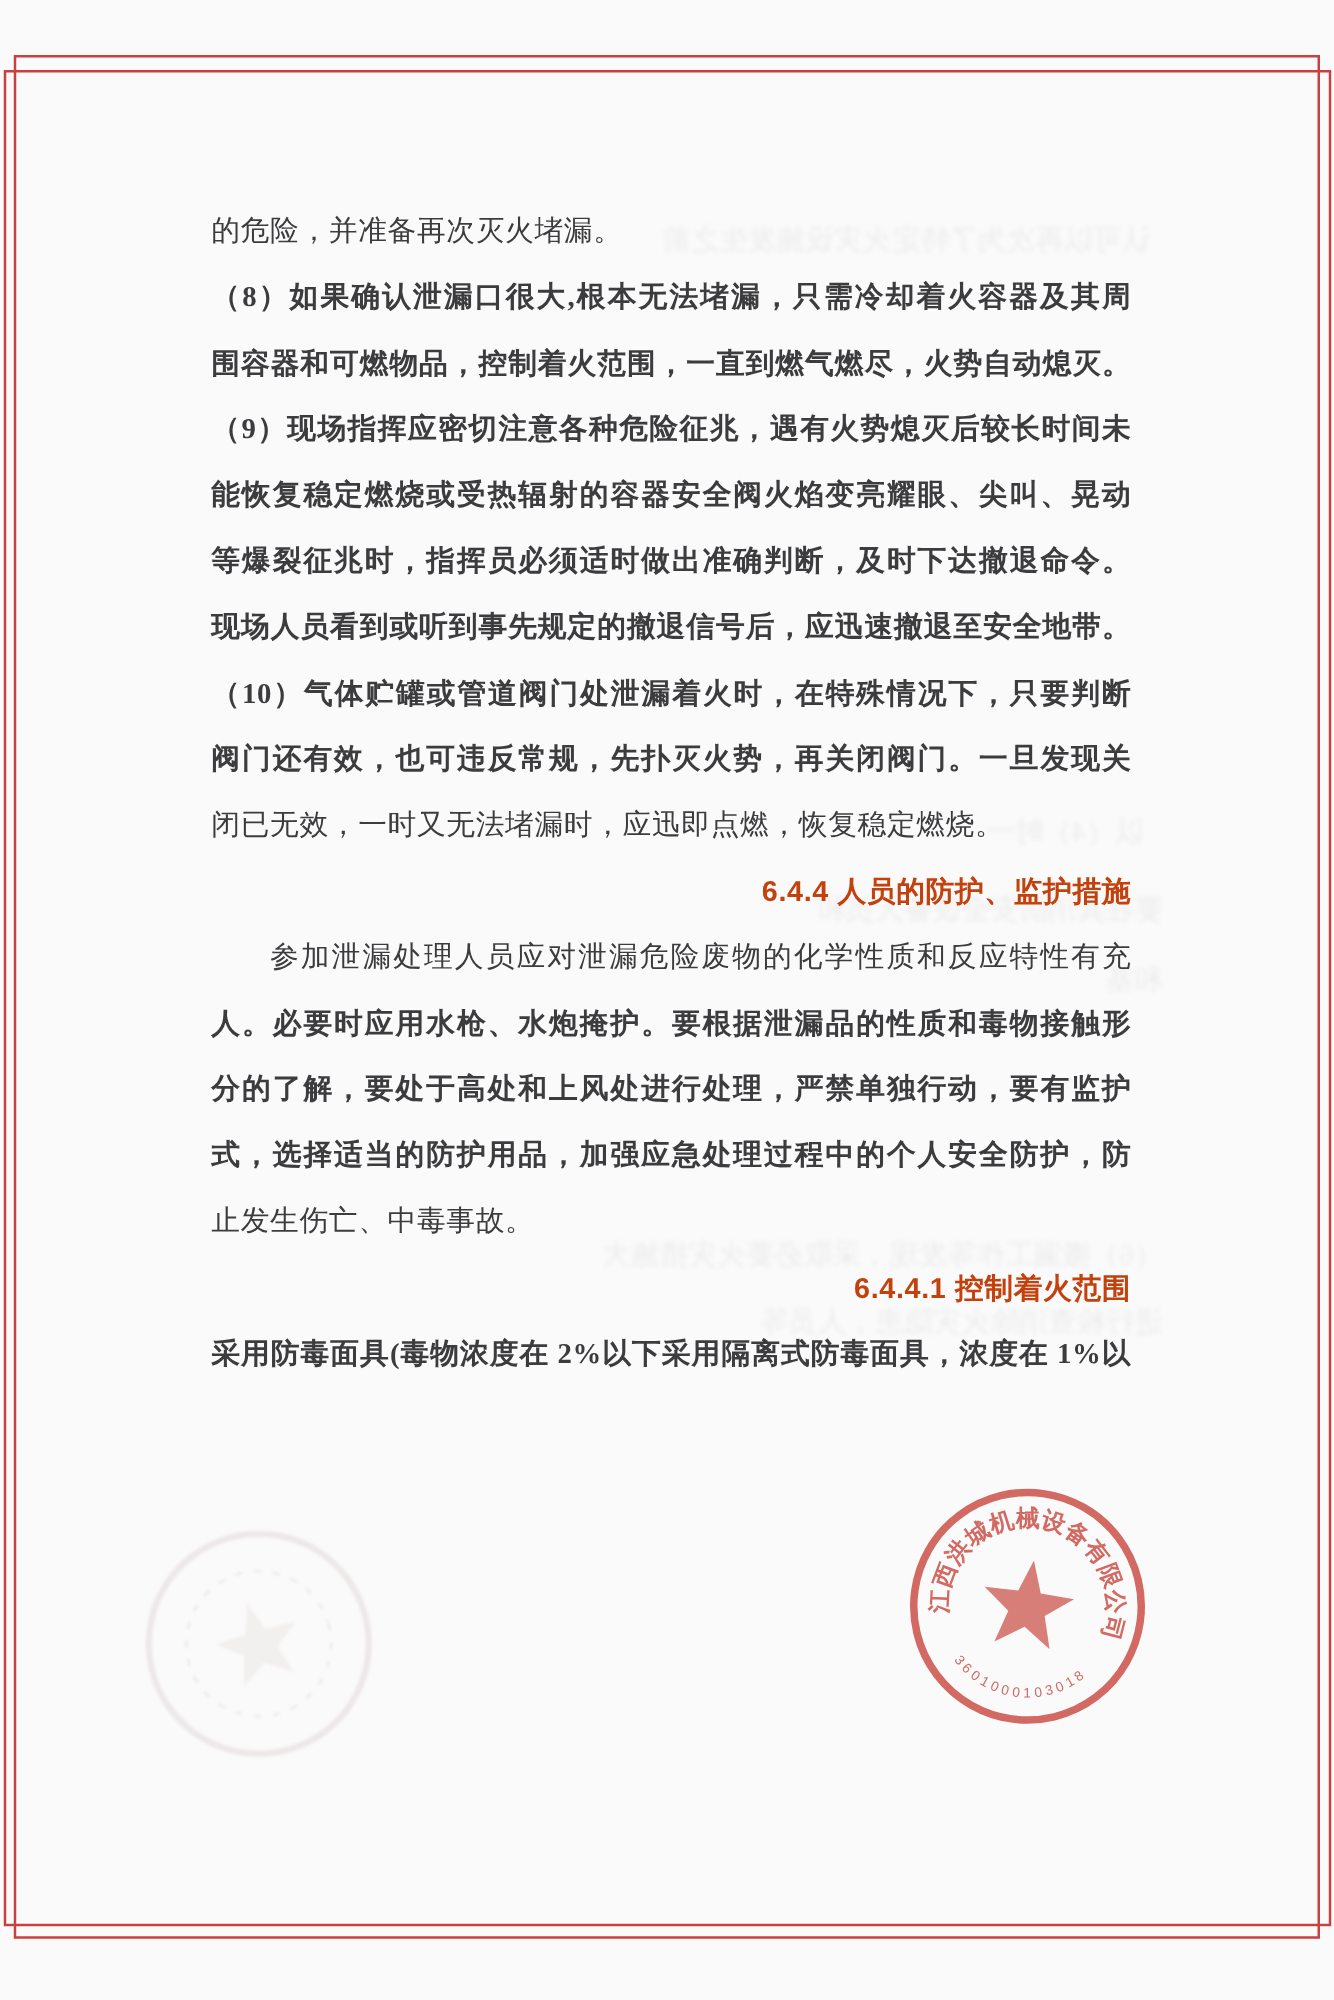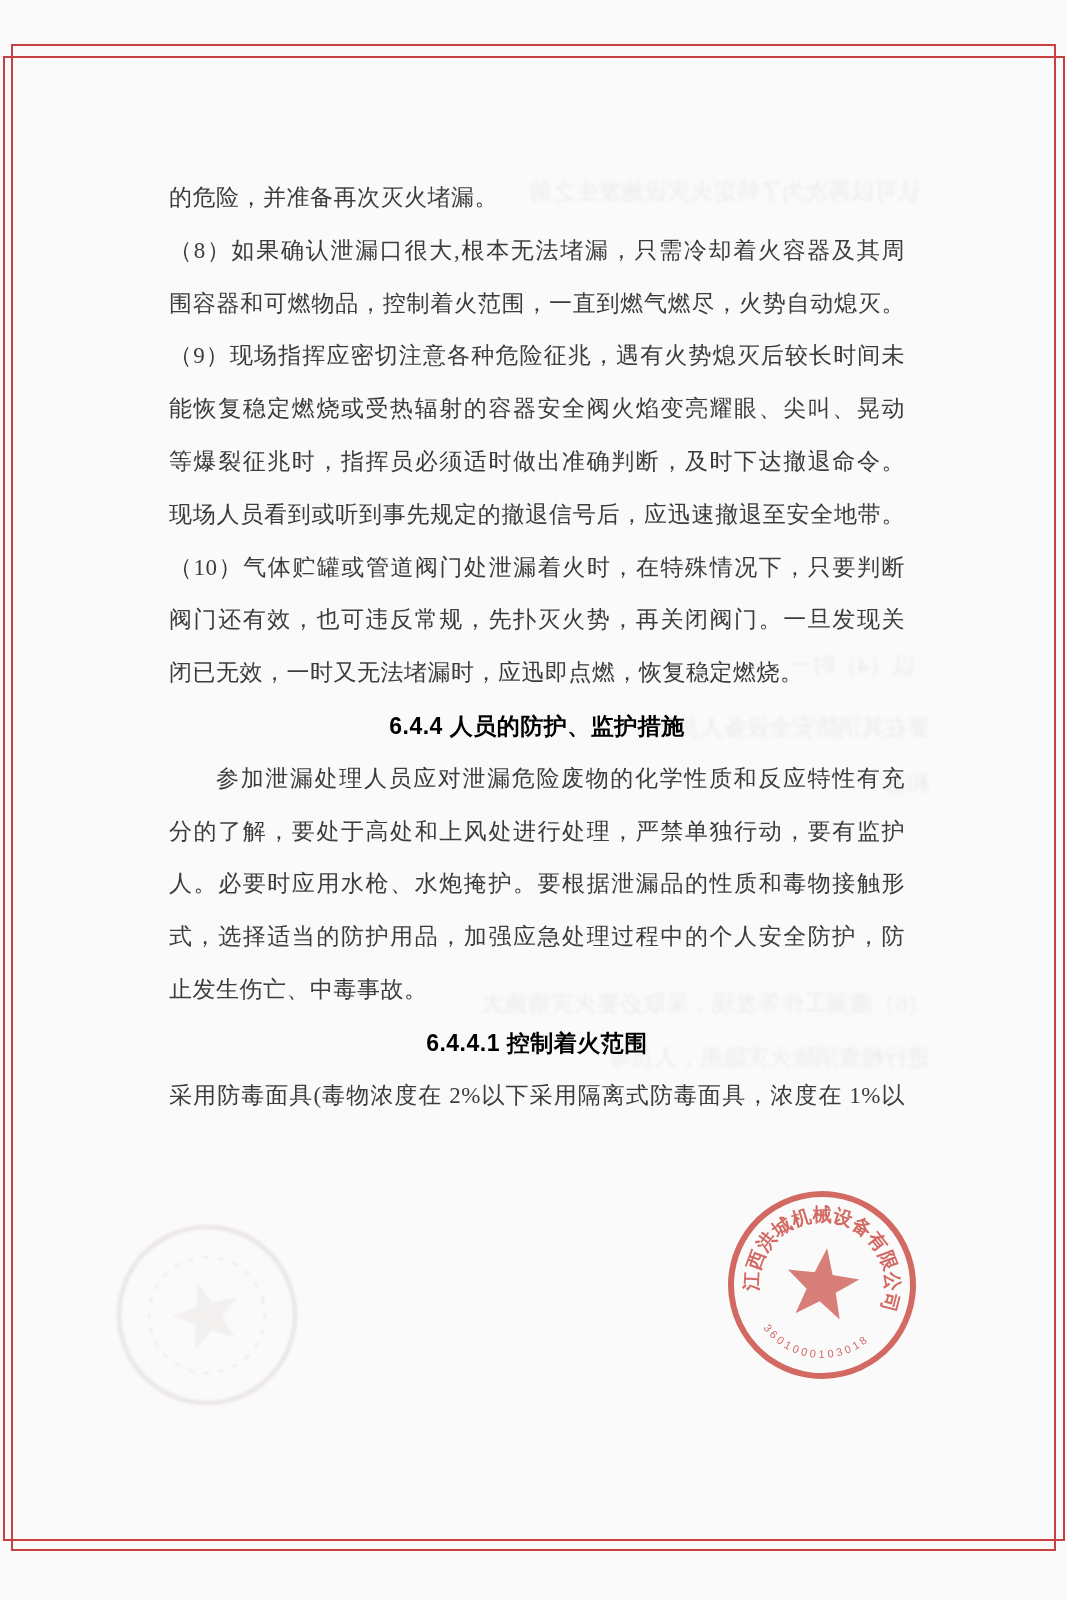--- a/index.html
+++ b/index.html
@@ -12,31 +12,31 @@
   }
   .page { position: absolute; inset: 0; }
 
   
   .frame { position: absolute; box-sizing: border-box; border: 2px solid #c84040; pointer-events: none; }
   .frame-a { left: 3px;  top: 56px; width: 1062px; height: 1485px; }
   .frame-b { left: 11px; top: 44px; width: 1045px; height: 1507px; }
 
   
   .content {
-    position: absolute; left: 169px; top: 172px; width: 736px;
+    position: absolute; left: 169px; top: 159px; width: 736px;
     font-size: 23px; color: #3c3c3f;
     letter-spacing: 0.5px;
   }
   .line { height: 52.8px; line-height: 52.8px; overflow: visible; }
-  .line.full   { text-align: justify; text-align-last: justify; text-justify: inter-ideograph; }
+  .line.full   { text-align: justify; text-align-last: justify; text-justify: inter-ideograph; font-weight: bold; }
   .line.end    { text-align: left; }
   .line.indent { text-align: justify; text-align-last: justify; text-justify: inter-ideograph; text-indent: 47px; }
   .line.heading {
     font-family: "Liberation Sans", "DejaVu Sans", sans-serif;
-    font-weight: 700; text-align: center; color: #000000;
+    font-weight: 700; text-align: right; color: #c2410c;
   }
 
   
   .ghost {
     position: absolute;
     color: #84848f;
     opacity: 0.12;
     font-size: 23px;
     white-space: nowrap;
     transform: scaleX(-1);
@@ -86,22 +86,22 @@
       <div class="line full">围容器和可燃物品，控制着火范围，一直到燃气燃尽，火势自动熄灭。</div>
       <div class="line full">（9）现场指挥应密切注意各种危险征兆，遇有火势熄灭后较长时间未</div>
       <div class="line full">能恢复稳定燃烧或受热辐射的容器安全阀火焰变亮耀眼、尖叫、晃动</div>
       <div class="line full">等爆裂征兆时，指挥员必须适时做出准确判断，及时下达撤退命令。</div>
       <div class="line full">现场人员看到或听到事先规定的撤退信号后，应迅速撤退至安全地带。</div>
       <div class="line full">（10）气体贮罐或管道阀门处泄漏着火时，在特殊情况下，只要判断</div>
       <div class="line full">阀门还有效，也可违反常规，先扑灭火势，再关闭阀门。一旦发现关</div>
       <div class="line end">闭已无效，一时又无法堵漏时，应迅即点燃，恢复稳定燃烧。</div>
       <div class="line heading">6.4.4 人员的防护、监护措施</div>
       <div class="line indent">参加泄漏处理人员应对泄漏危险废物的化学性质和反应特性有充</div>
+      <div class="line full">人。必要时应用水枪、水炮掩护。要根据泄漏品的性质和毒物接触形</div>
       <div class="line full">分的了解，要处于高处和上风处进行处理，严禁单独行动，要有监护</div>
-      <div class="line full">人。必要时应用水枪、水炮掩护。要根据泄漏品的性质和毒物接触形</div>
       <div class="line full">式，选择适当的防护用品，加强应急处理过程中的个人安全防护，防</div>
       <div class="line end">止发生伤亡、中毒事故。</div>
       <div class="line heading">6.4.4.1 控制着火范围</div>
       <div class="line full">采用防毒面具(毒物浓度在 2%以下采用隔离式防毒面具，浓度在 1%以</div>
     </div>
 
   <div class="ghost-stamp">
     <svg width="200" height="200" viewBox="0 0 200 200">
       <circle cx="100" cy="100" r="88" fill="none" stroke="#8f6f72" stroke-width="5"></circle>
       <circle cx="100" cy="100" r="58" fill="none" stroke="#8f6f72" stroke-width="2" stroke-dasharray="6 9"></circle>

